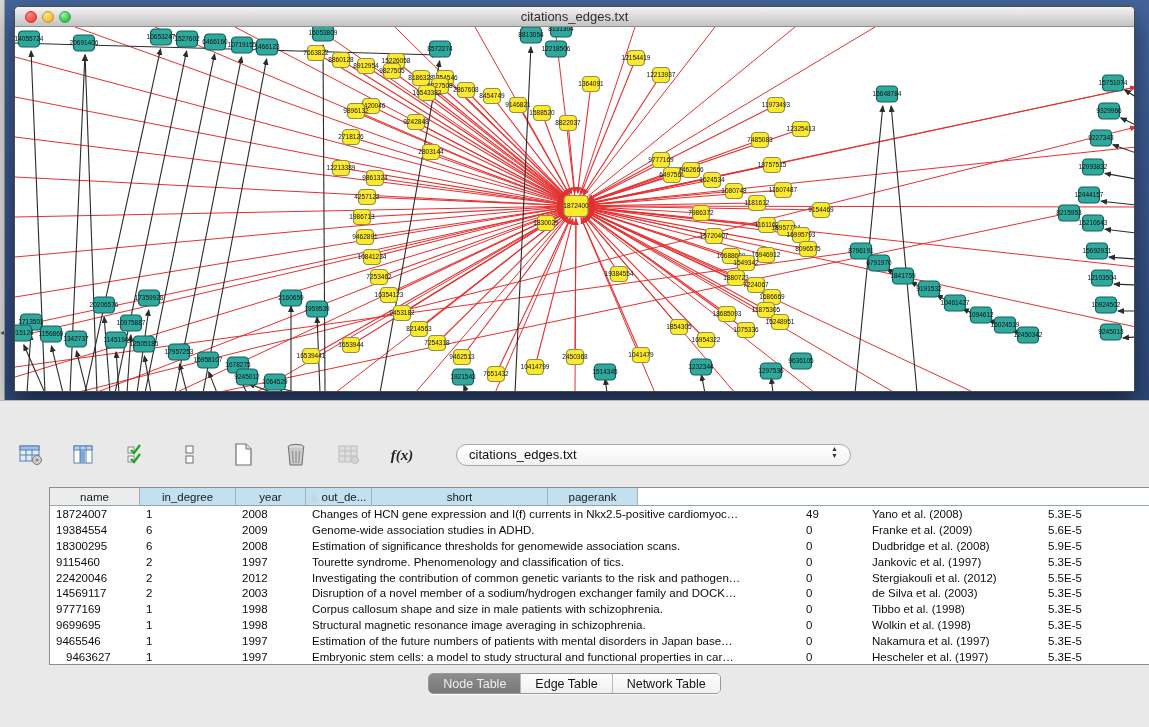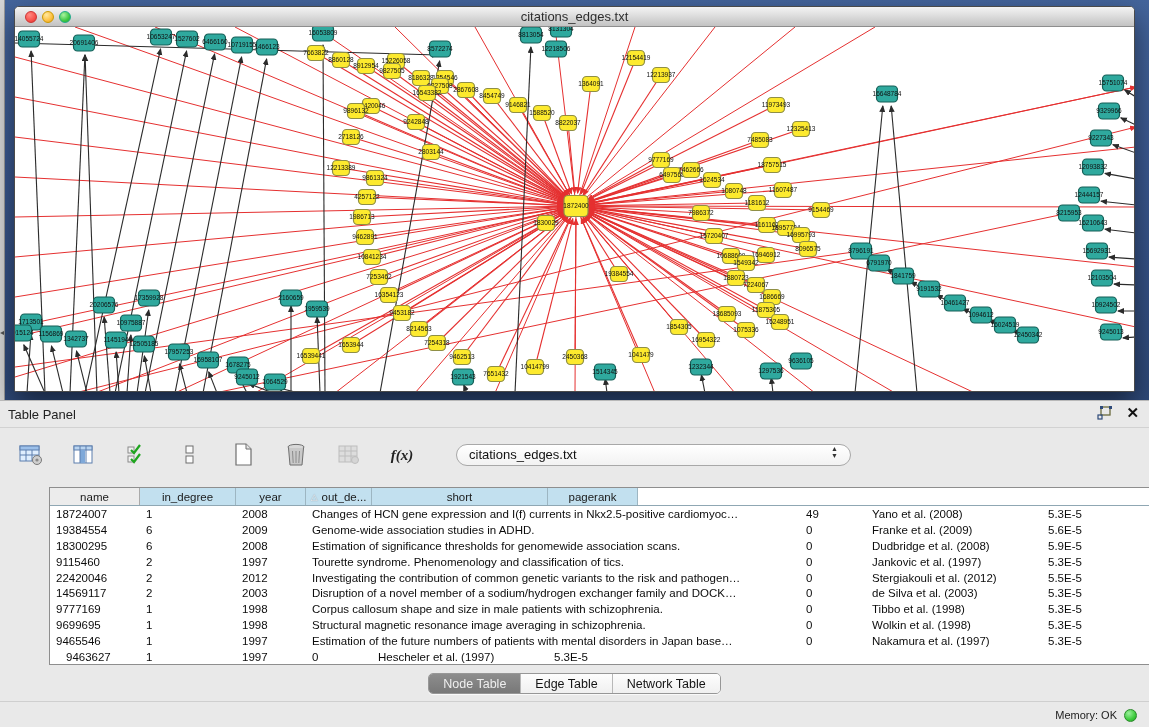--- a/index.html
+++ b/index.html
@@ -519,32 +519,20 @@
             <g>
               <rect x="549" y="168.5" width="24" height="21" rx="4" ry="4" fill="#fdea2e" stroke="#8f8f46" stroke-width="1.2"></rect>
               <text x="561" y="181" text-anchor="middle" font-size="6.5" font-family="Liberation Sans, sans-serif" fill="#101010">1872400</text>
             </g>
           </svg>
       </div>
     </div>
   </div>
 
   <div id="table-panel">
-    <div id="panel-header">
-      <span class="ph-title">Table Panel</span>
-      <span class="ph-icons">
-        <svg width="15" height="14" viewBox="0 0 15 14">
-          <rect x="4" y="1" width="9" height="8" fill="none" stroke="#6b6b3d" stroke-width="1.3"></rect>
-          <rect x="3" y="0" width="3" height="3" fill="#2e4a7a"></rect>
-          <rect x="12" y="0" width="3" height="3" fill="#2e4a7a"></rect>
-          <rect x="1" y="9" width="4" height="4" fill="none" stroke="#2e4a7a" stroke-width="1.2"></rect>
-        </svg>
-        <span class="close-x">✕</span>
-      </span>
-    </div>
 
     <div id="toolbar">
       <span class="tb-icon">
         <svg width="24" height="22" viewBox="0 0 24 22">
           <rect x="1" y="2" width="19" height="15" fill="#dfeefe" stroke="#5d7fae"></rect>
           <rect x="1" y="2" width="19" height="4" fill="#9cc0ea" stroke="#5d7fae"></rect>
           <line x1="7" y1="6" x2="7" y2="17" stroke="#5d7fae"></line>
             <line x1="13" y1="6" x2="13" y2="17" stroke="#5d7fae"></line>
           <line x1="1" y1="11" x2="20" y2="11" stroke="#5d7fae"></line>
           <circle cx="18" cy="16" r="4.5" fill="#cfcfcf" stroke="#7a7a7a"></circle>
@@ -709,37 +697,34 @@
               <div class="cell" style="width: 70px;">1997</div>
               <div class="cell" style="width: 494px;">Estimation of the future numbers of patients with mental disorders in Japan base…</div>
               <div class="cell" style="width: 66px;">0</div>
               <div class="cell" style="width: 176px;">Nakamura et al. (1997)</div>
               <div class="cell" style="width: 90px;">5.3E-5</div>
             </div>
             <div class="data-row">
               <div class="cell" style="width: 90px; padding-left: 16px;">9463627</div>
               <div class="cell" style="width: 96px;">1</div>
               <div class="cell" style="width: 70px;">1997</div>
+              <div class="cell" style="width: 494px;">Embryonic stem cells: a model to study structural and functional properties in car…</div>
               <div class="cell" style="width: 66px;">0</div>
               <div class="cell" style="width: 176px;">Hescheler et al. (1997)</div>
               <div class="cell" style="width: 90px;">5.3E-5</div>
             </div>
           </div>
         <div id="vscroll">
             <div class="thumb"></div>
           </div>
       </div>
     </div>
 
     <div id="tabs-row">
       <div id="segmented">
           <div class="seg selected">Node Table</div>
           <div class="seg">Edge Table</div>
           <div class="seg">Network Table</div>
         </div>
     </div>
 
-    <div id="status-row">
-      <span class="mem">Memory: OK</span>
-      <span id="mem-dot"></span>
-    </div>
   </div>
 </div>
 
 </body></html>

